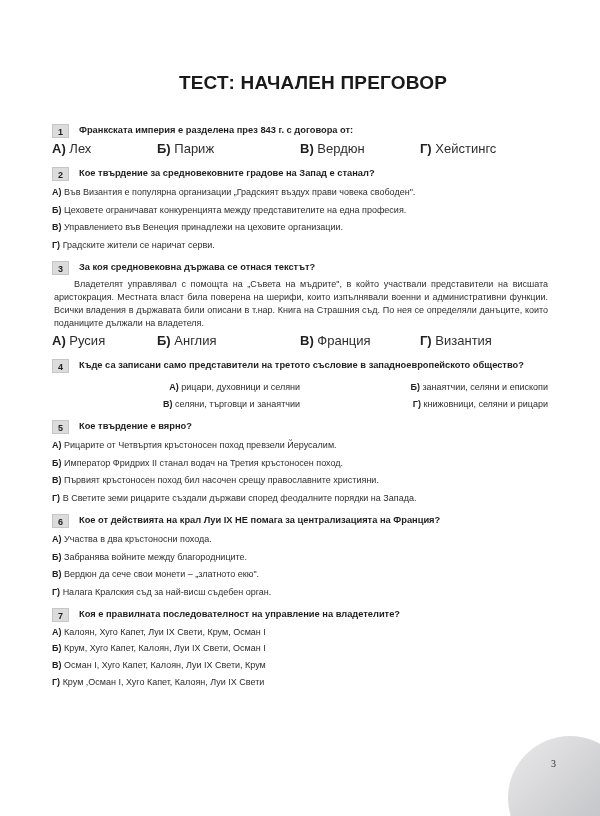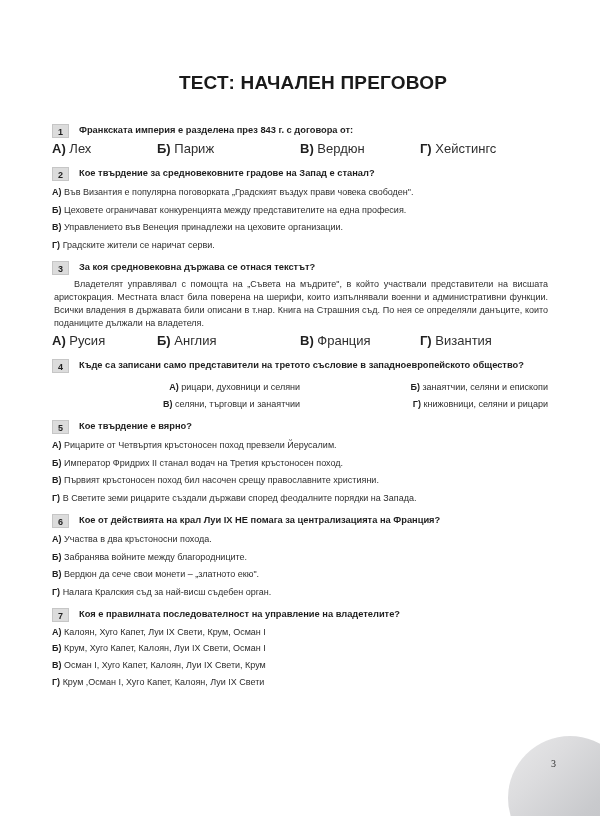--- a/index.html
+++ b/index.html
@@ -177,21 +177,21 @@
           <div class="opt"><span class="opt-letter">В)</span> <span>Вердюн</span></div>
           <div class="opt"><span class="opt-letter">Г)</span> <span>Хейстингс</span></div>
         </div>
       </div>
       <div class="question">
         <div class="q-head">
           <span class="q-num">2</span>
           <span class="q-text">Кое твърдение за средновековните градове на Запад е станал?</span>
         </div>
         <div class="opts-stack">
-          <div class="opt"><span class="opt-letter">А)</span> <span>Във Византия е популярна поговорката „Градският въздух прави човека свободен".</span></div>
+          <div class="opt"><span class="opt-letter">А)</span> <span>Във Византия е популярна организации „Градският въздух прави човека свободен".</span></div>
           <div class="opt"><span class="opt-letter">Б)</span> <span>Цеховете ограничават конкуренцията между представителите на една професия.</span></div>
           <div class="opt"><span class="opt-letter">В)</span> <span>Управлението във Венеция принадлежи на цеховите организации.</span></div>
           <div class="opt"><span class="opt-letter">Г)</span> <span>Градските жители се наричат серви.</span></div>
         </div>
       </div>
       <div class="question">
         <div class="q-head">
           <span class="q-num">3</span>
           <span class="q-text">За коя средновековна държава се отнася текстът?</span>
         </div>

